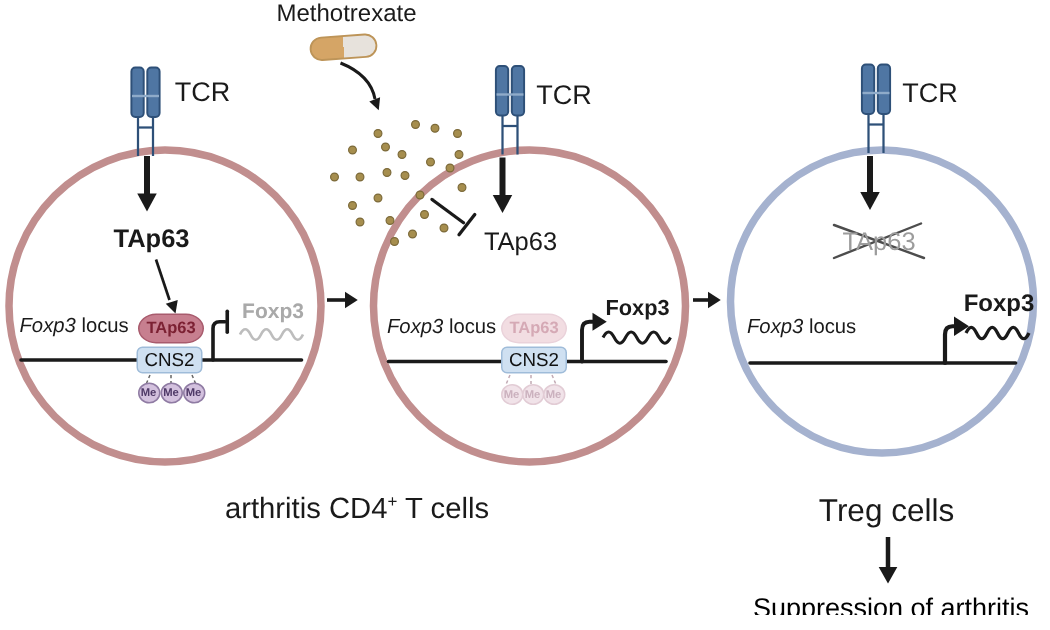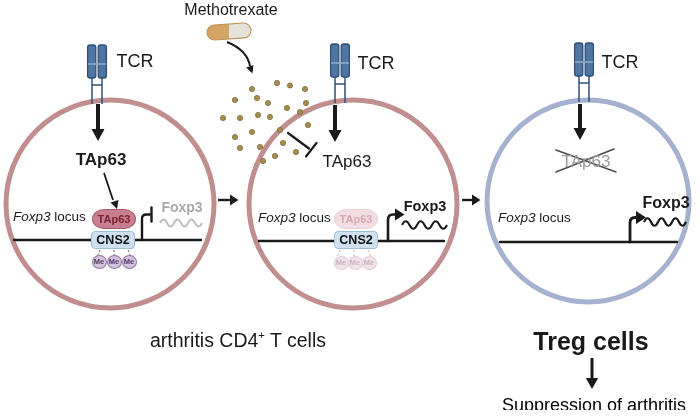--- a/index.html
+++ b/index.html
@@ -9,21 +9,21 @@
   }
   .stage svg{position:absolute;left:0;top:0;}
   .lbl{
     position:absolute;transform:translate(-50%,-50%);
     white-space:nowrap;line-height:1;color:#1a1a1a;
   }
   .lbl.anchor-left{transform:translateY(-50%);}
   .shape{
     position:absolute;box-sizing:border-box;
     display:flex;align-items:center;justify-content:center;
-    line-height:1;white-space:nowrap;font-weight:bold;
+    line-height:1;white-space:nowrap;
   }
   .italic{font-style:italic;}
   sup{font-size:0.58em;vertical-align:super;}
 </style>
 </head>
 <body>
 
 <div class="stage">
 
   <svg width="700" height="420" viewBox="0 0 700 420">
@@ -203,16 +203,16 @@
   <div class="shape" style="left:333.5px;top:255.5px;width:15px;height:14px;border-radius:50%;background:#f1e3e9;border:1px solid #e2ccd5;color:#cbb1be;font-size:7.5px;font-weight:700;">Me</div>
   <div class="shape" style="left:347.5px;top:255.5px;width:15px;height:14px;border-radius:50%;background:#f1e3e9;border:1px solid #e2ccd5;color:#cbb1be;font-size:7.5px;font-weight:700;">Me</div>
   <div class="shape" style="left:361.5px;top:255.5px;width:15px;height:14px;border-radius:50%;background:#f1e3e9;border:1px solid #e2ccd5;color:#cbb1be;font-size:7.5px;font-weight:700;">Me</div>
   <div class="lbl" style="left:425px;top:206px;font-size:14.5px;font-weight:700;">Foxp3</div>
 
   <div class="lbl" style="left:666px;top:203px;font-size:16px;font-weight:700;">Foxp3</div>
 
   <div class="lbl" style="left:238px;top:340px;font-size:19.5px;"><span>arthritis CD4</span><sup>+</sup>
     <span>T cells</span>
   </div>
-  <div class="lbl" style="left:591px;top:341px;font-size:25px;font-weight:bold;">Treg cells</div>
+  <div class="lbl" style="left:591px;top:341px;font-size:21px;">Treg cells</div>
   <div class="lbl" style="left:594px;top:405px;font-size:18px;color:#000000;">Suppression of arthritis</div>
 
 </div>
 
 </body></html>

